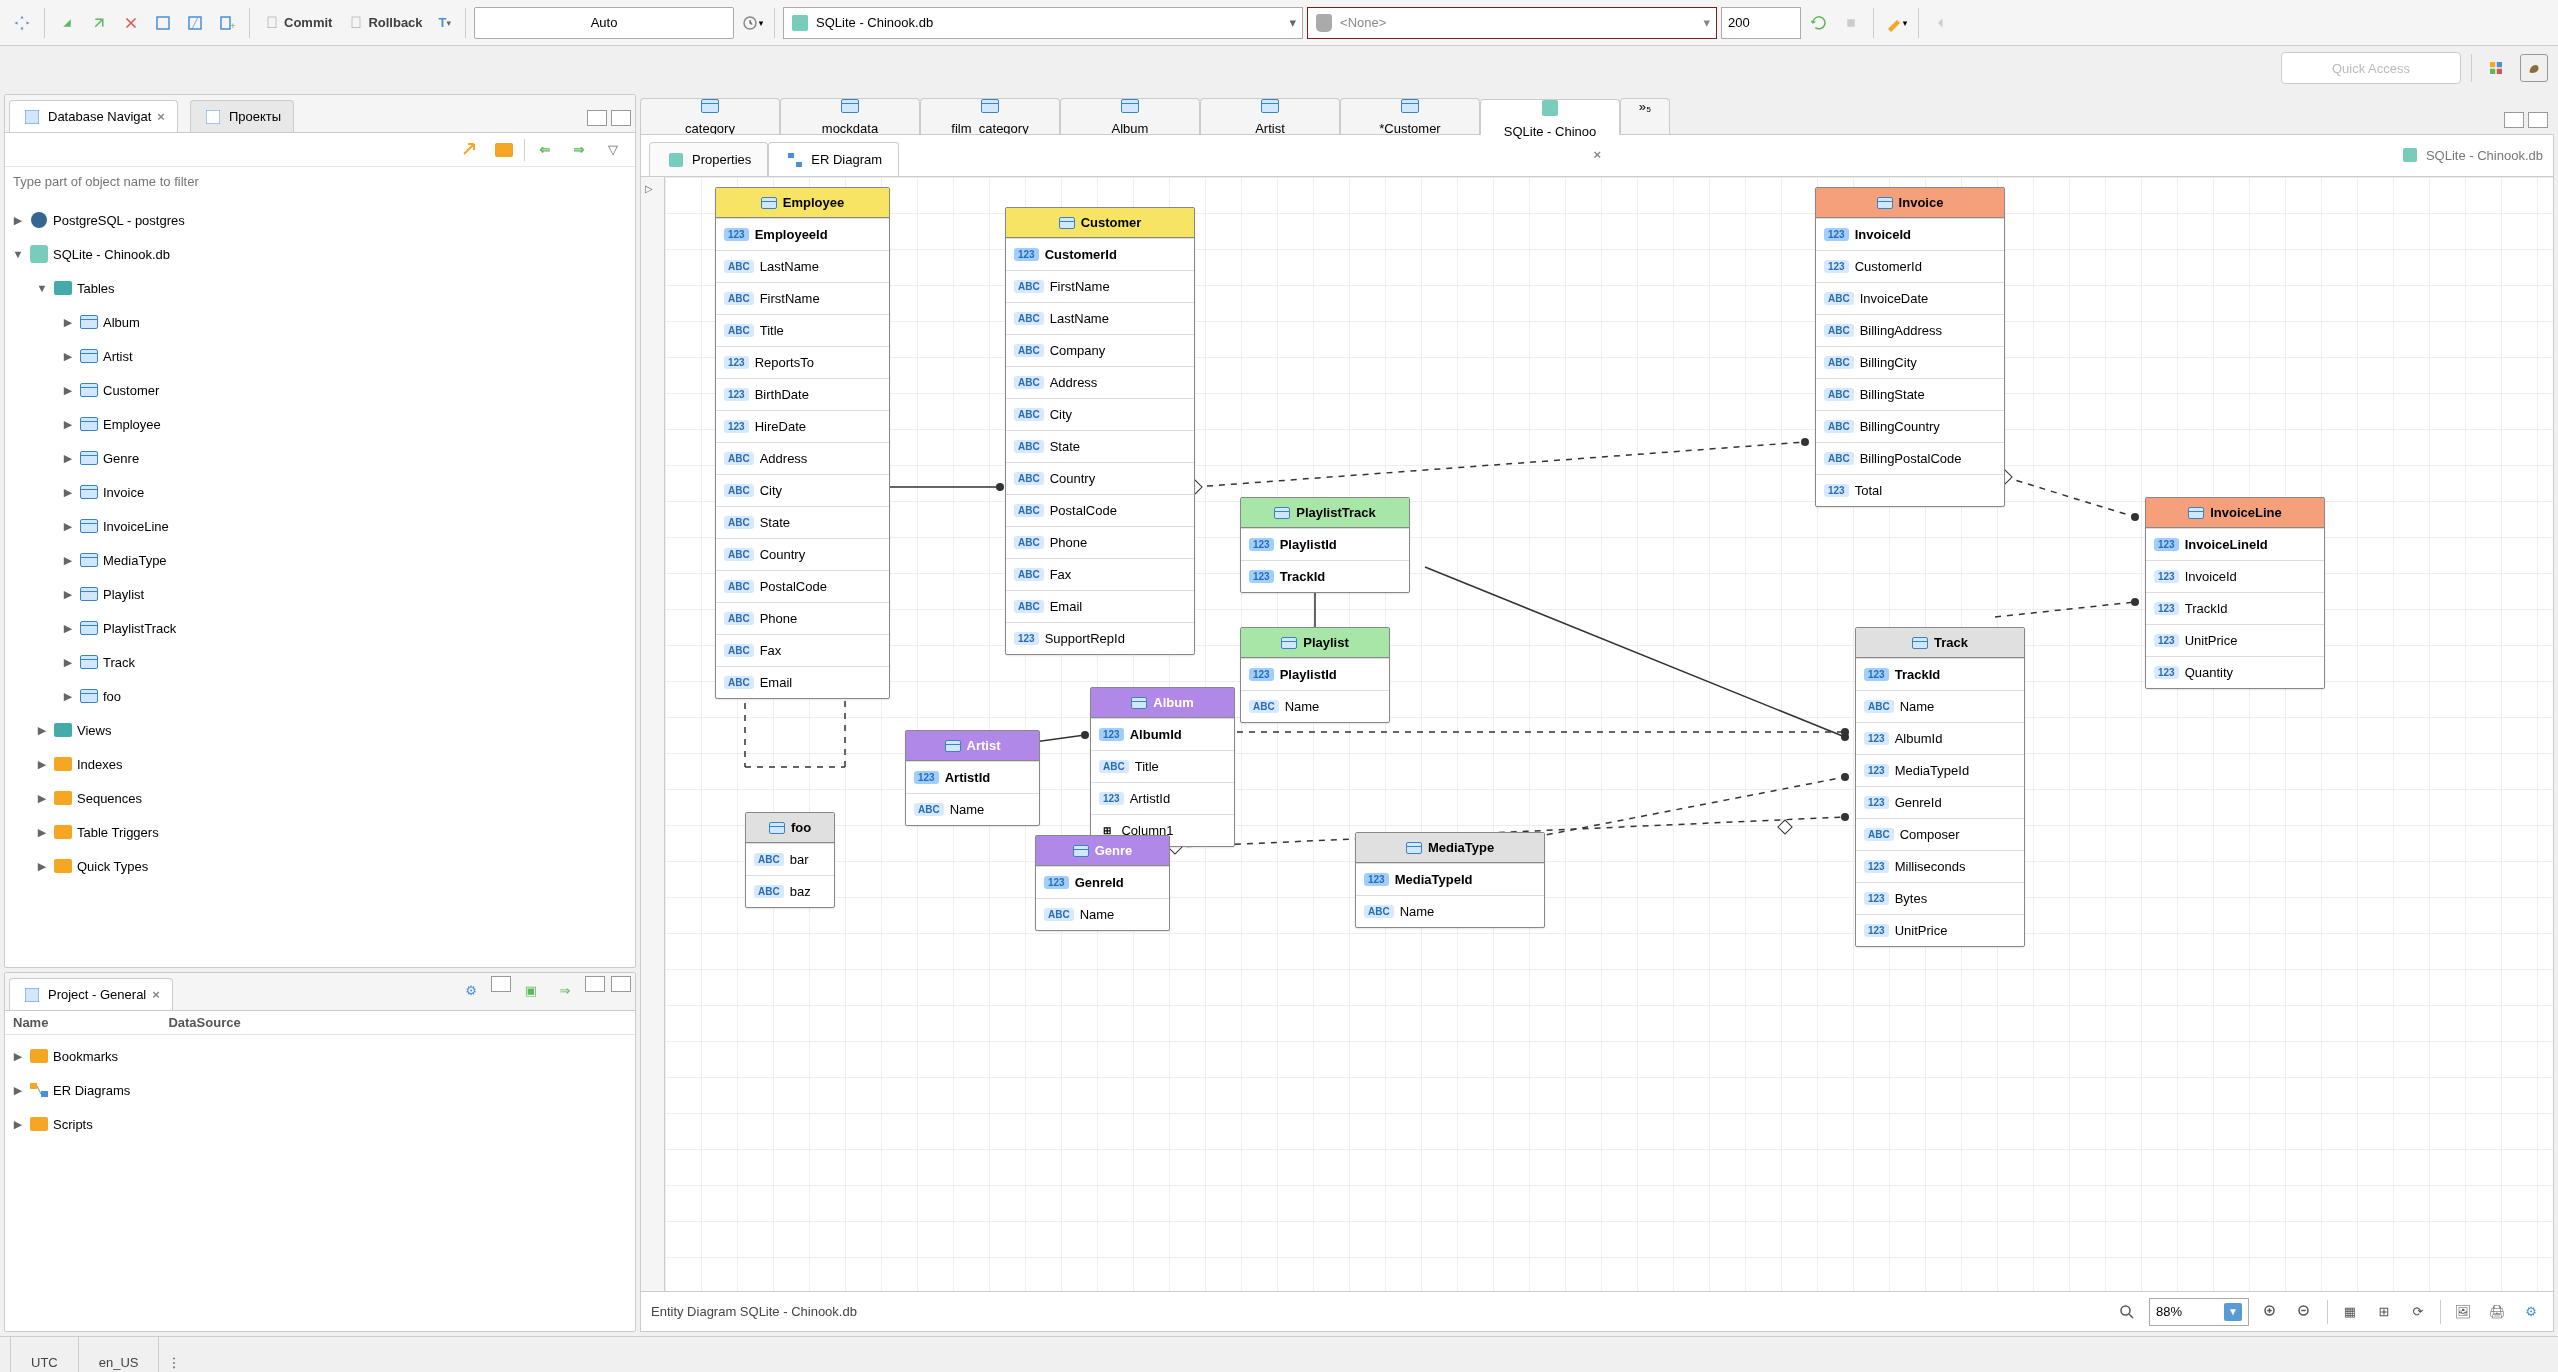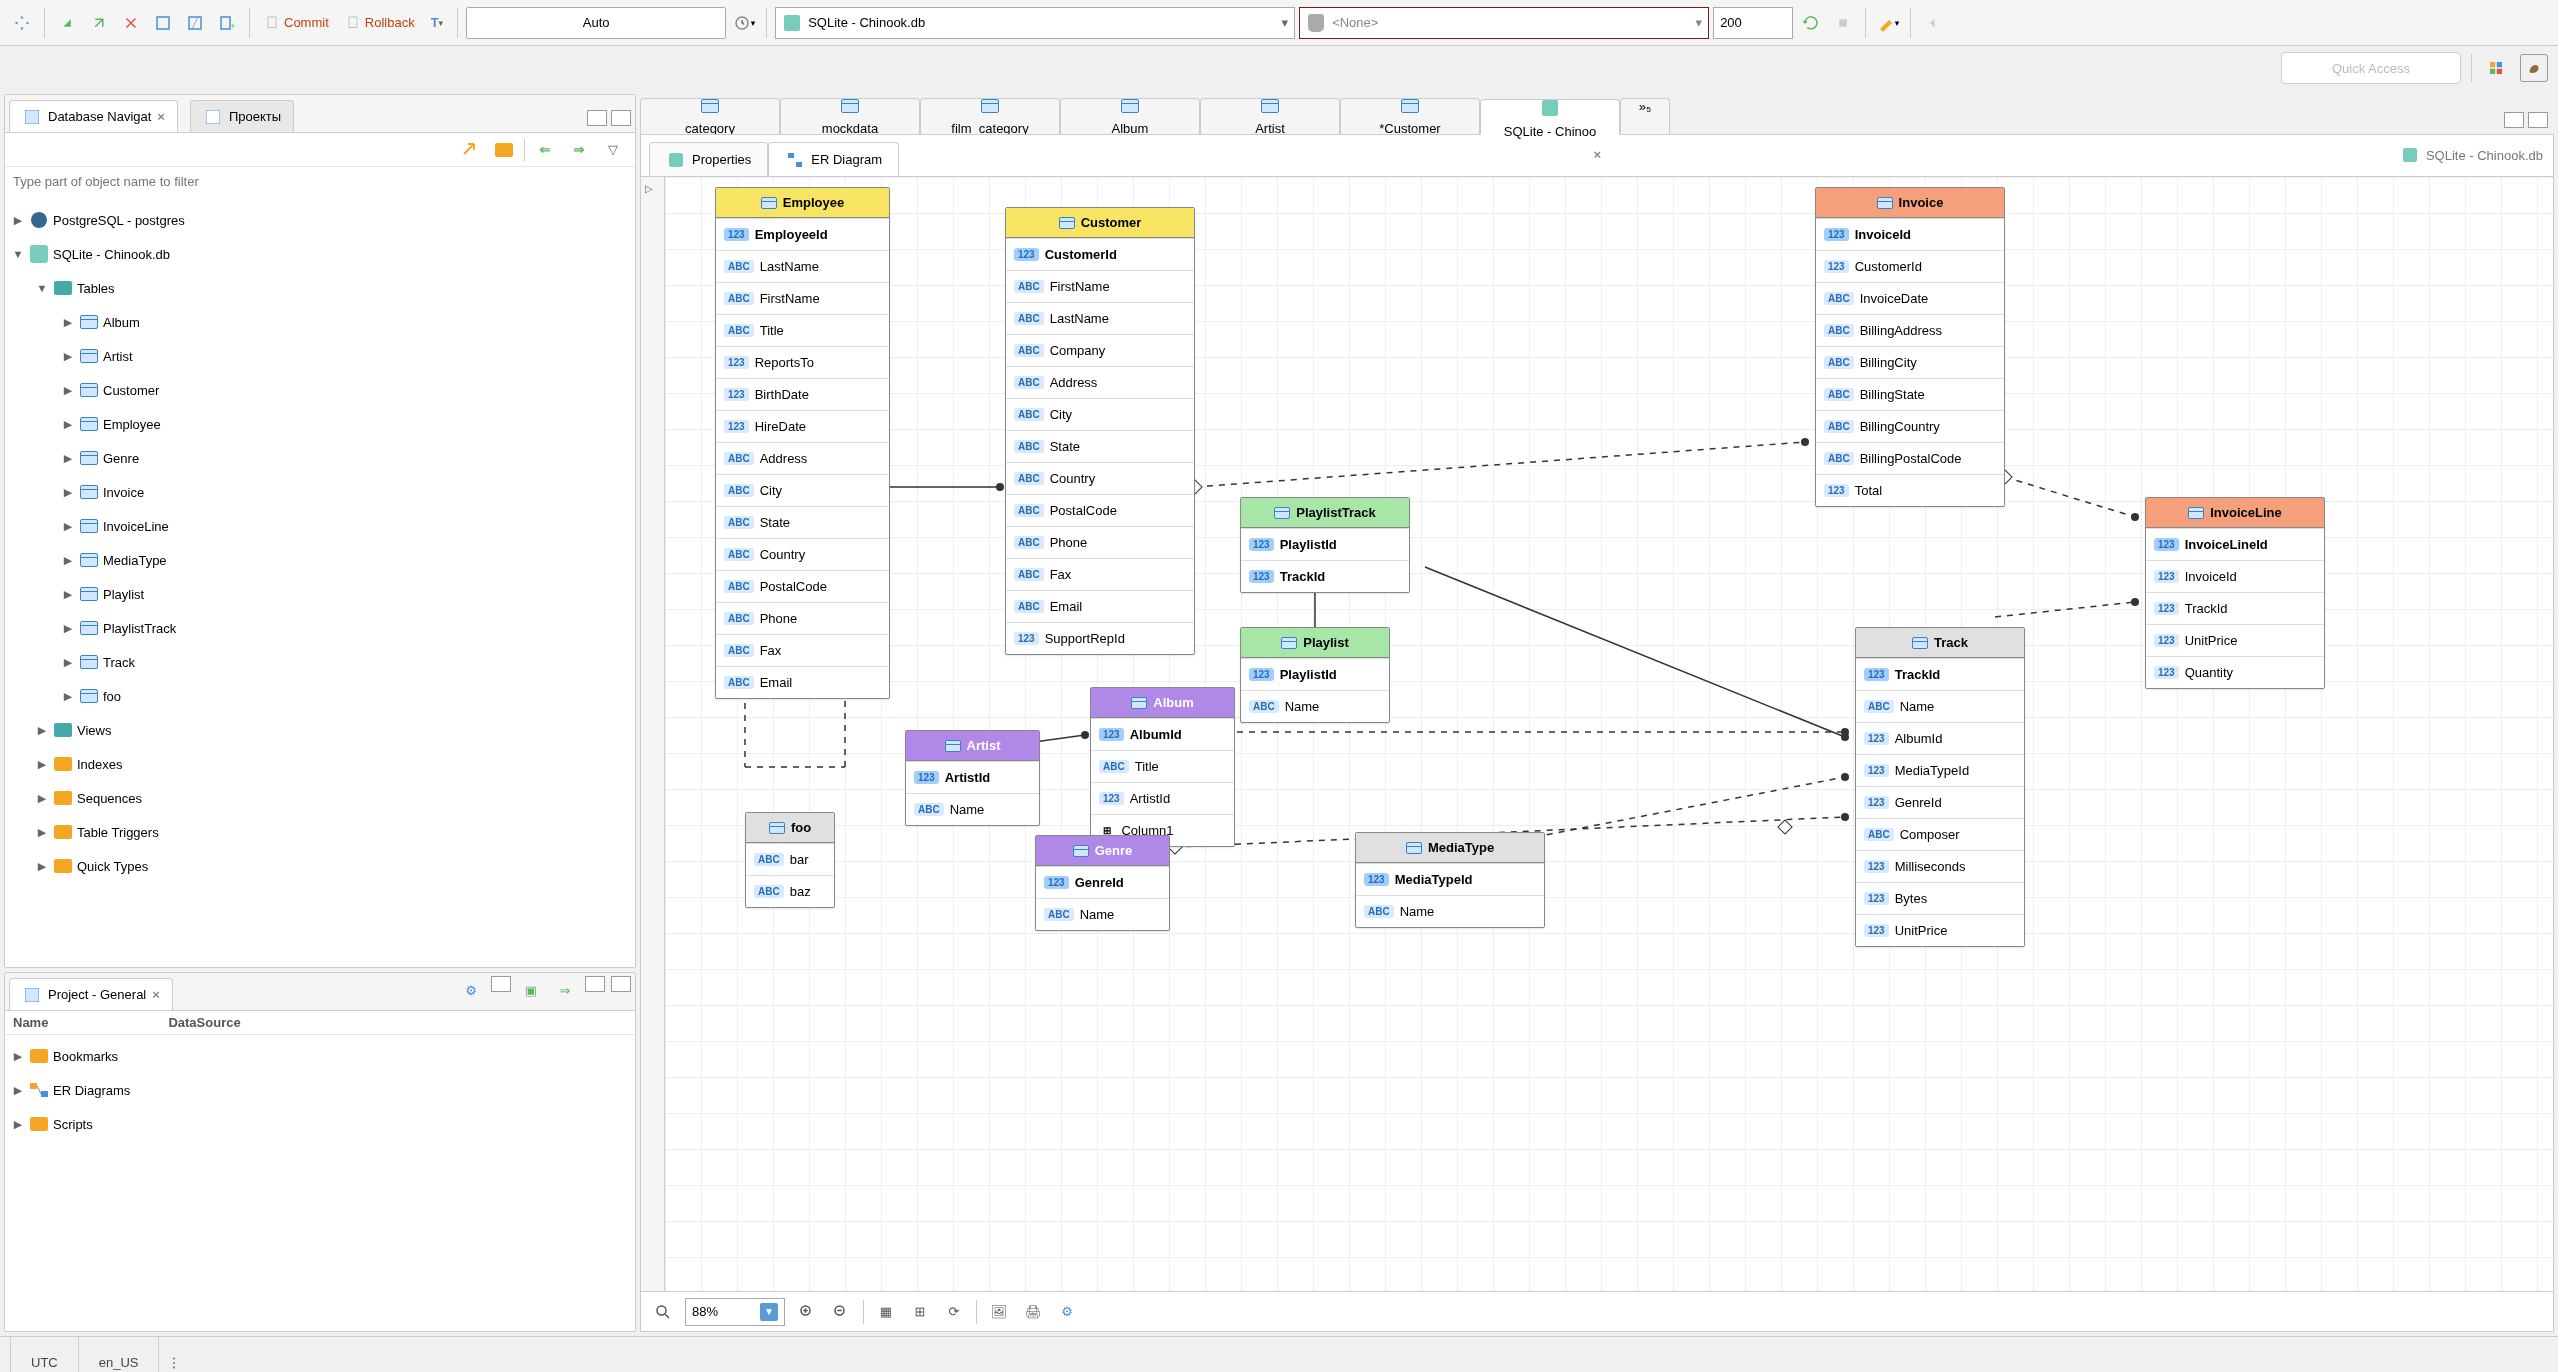--- a/index.html
+++ b/index.html
@@ -2,21 +2,21 @@
 <html><head>
 <meta charset="utf-8">
 <style>
 * { box-sizing: border-box; margin: 0; padding: 0; font-family: -apple-system, "Segoe UI", sans-serif; font-size: 13px; }
 body { background: #f0f0f0; width: 2558px; height: 1372px; overflow: hidden; }
 
 .toolbar { height: 46px; background: #f5f5f5; border-bottom: 1px solid #ccc; display: flex; align-items: center; padding: 0 8px; gap: 4px; }
 .toolbar .sep { width: 1px; height: 30px; background: #ccc; margin: 0 4px; }
 .tb-btn { width: 28px; height: 28px; display: flex; align-items: center; justify-content: center; border-radius: 3px; cursor: pointer; }
 .tb-btn svg { width: 18px; height: 18px; }
-.tb-commit, .tb-rollback { display: flex; align-items: center; gap: 4px; padding: 0 6px; height: 28px; color: #c2410c; cursor: pointer; }
+.tb-commit, .tb-rollback { display: flex; align-items: center; gap: 4px; padding: 0 6px; height: 28px; color: #404040; cursor: pointer; font-weight: bold; }
 .tb-tx { padding: 0 6px; height: 28px; display: flex; align-items: center; cursor: pointer; }
 .combo-auto { width: 260px; height: 32px; border: 1px solid #aaa; background: #fff; display: flex; align-items: center; justify-content: center; border-radius: 2px; }
 .combo-db { flex: 0 0 520px; height: 32px; border: 1px solid #aaa; background: #fff; display: flex; align-items: center; padding: 0 6px; gap: 6px; }
 .combo-db .arrow { margin-left: auto; color: #666; }
 .combo-none { flex: 0 0 410px; height: 32px; border: 1px solid #7f1d1d; background: #fff; display: flex; align-items: center; padding: 0 6px; gap: 6px; color: #888; }
 .input-rows { width: 80px; height: 32px; border: 1px solid #aaa; padding: 0 6px; }
 
 .toprow2 { height: 44px; background: #f0f0f0; display: flex; align-items: center; padding: 0 10px; justify-content: flex-end; gap: 10px; }
 .quick-access { width: 180px; height: 32px; border: 1px solid #ccc; background: #fff; color: #bbb; display: flex; align-items: center; justify-content: center; border-radius: 4px; }
 
@@ -954,20 +954,21 @@
               <div class="ent-col">
                 <span class="coltype txt"></span>
                 <span>baz</span>
               </div>
             </div>
 
         </div>
       </div>
 
       <div class="status-editor">
+        <div class="lbl">Entity Diagram SQLite - Chinook.db</div>
         <div class="sb-ico">
             <svg width="18" height="18" viewBox="0 0 24 24">
               <circle cx="10" cy="10" r="6" fill="none" stroke="#555" stroke-width="2"></circle>
               <line x1="15" y1="15" x2="20" y2="20" stroke="#555" stroke-width="2"></line>
             </svg>
           </div>
         <div class="zoom-combo">
             <span>88%</span>
             <span class="arr">▼</span>
           </div>

